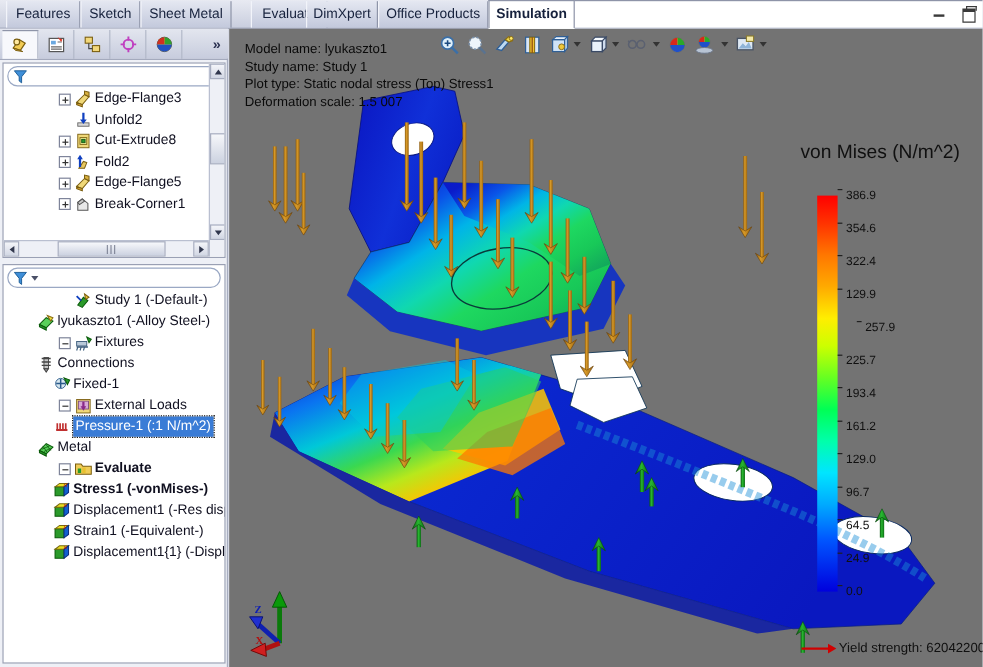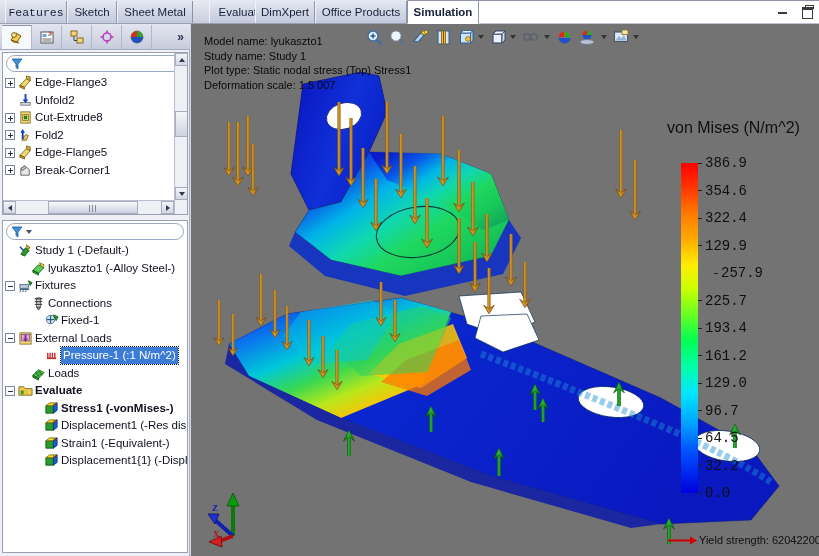--- a/index.html
+++ b/index.html
@@ -113,21 +113,21 @@
   }
   .filter-ico { width: 12px; height: 12px; }
   .caret-sm {
     width: 0; height: 0; border-left: 3.5px solid transparent;
     border-right: 3.5px solid transparent; border-top: 4px solid #4a5068;
   }
 
   .treelist { padding: 1px 0 0 2px; font-size: 11.5px; color: #101020; }
   .trow {
     display: flex; align-items: center; height: 17.5px;
-    white-space: nowrap; gap: 2px; cursor: default;
+    white-space: nowrap; gap: 2px; cursor: default; margin-left: 44px;
   }
   .expander {
     width: 10px; height: 10px; flex: 0 0 10px;
     border: 1px solid #7e849a; background: #fff;
     position: relative; font-size: 0; margin-right: 1px;
   }
   .expander::before {
     content: ""; position: absolute; left: 1.5px; top: 4px;
     width: 5px; height: 1px; background: #333;
   }
@@ -220,43 +220,42 @@
   #colorbar {
     width: 17px; height: 330px;
     background: linear-gradient(to bottom,
       #ff0000 0%, #ff3300 7%, #ff7700 15%, #ffaa00 23%,
       #ffee00 31%, #ccff00 38%, #66ff22 46%, #00ff55 54%,
       #00ffaa 62%, #00e5ff 70%, #00aaff 78%, #0055ff 87%, #0000dd 100%);
     border: none;
   }
   .lg-tick {
     position: absolute; left: 17px;
-    display: flex; align-items: center; gap: 3px;
-    font-size: 14px; color: #101010; white-space: nowrap;
+    display: flex; align-items: flex-start; gap: 3px;
+    font-size: 10px; color: #101010; white-space: nowrap;
     transform: translateY(-50%);
-    font-family: Liberation Mono, monospace;
   }
   .lg-dash { width: 4px; height: 1px; background: #202020; }
   #yield-row {
     position: absolute; left: 0px; top: 415px;
     display: flex; align-items: center; gap: 2px;
     font-size: 11px; color: #101010; white-space: nowrap;
   }
   #triad { position: absolute; left: 12px; top: 466px; }
   .triad-lbl { font-size: 9px; font-weight: bold; font-family: "Liberation Serif", serif; }
 </style>
 </head>
 <body>
 
 <div id="app">
 
   <div id="tabbar">
     <div id="tabfill" style="left: 479px; width: 340px;"></div>
     <div id="tabs-host">
-        <div class="tab" style="left: 5px; width: 62px; font-family: Liberation Mono, monospace;">Features</div>
+        <div class="tab" style="left: 5px; width: 62px;">Features</div>
         <div class="tab" style="left: 67px; width: 50px;">Sketch</div>
         <div class="tab" style="left: 117px; width: 76px;">Sheet Metal</div>
         <div class="tab" style="left: 209px; width: 64px;">Evaluate</div>
         <div class="tab" style="left: 255px; width: 60px;">DimXpert</div>
         <div class="tab" style="left: 315px; width: 92px;">Office Products</div>
         <div class="tab active" style="left: 407px; width: 72px;">Simulation</div>
       </div>
     <div id="wincontrols">
       <div class="wc wc-min"></div>
       <div class="wc wc-rest"></div>
@@ -478,21 +477,21 @@
           <div class="trow indent1">
             <span class="expander none"></span>
             <svg viewBox="0 0 16 16" class="tico">
               <path d="M2 10 L8 4 L14 7 L8 13 Z" fill="#5ad05a" stroke="#0a5a0a" stroke-width="0.9"></path>
               <line x1="4" y1="9" x2="11" y2="6" stroke="#0a5a0a" stroke-width="0.7"></line>
               <line x1="6" y1="11" x2="12" y2="8" stroke="#0a5a0a" stroke-width="0.7"></line>
               <line x1="5" y1="6" x2="9" y2="12" stroke="#0a5a0a" stroke-width="0.7"></line>
               <line x1="8" y1="5" x2="12" y2="10" stroke="#0a5a0a" stroke-width="0.7"></line>
               <path d="M2 10 L8 13 L8 15 L2 12 Z" fill="#2a9a2a" stroke="#0a5a0a" stroke-width="0.9"></path>
             </svg>
-            <span class="tlabel">Loads</span>
+            <span class="tlabel">Metal</span>
           </div>
           <div class="trow">
             <span class="expander "></span>
             <svg viewBox="0 0 16 16" class="tico">
               <path d="M1 4 L6 4 L7.5 6 L15 6 L15 13 L1 13 Z" fill="#f0cc58" stroke="#7a5e10" stroke-width="0.9"></path>
               <path d="M3 8 L6 8 L6 12 L3 12 Z" fill="#2a9a2a"></path>
               <path d="M7 7 L10 7 L10 12 L7 12 Z" fill="#e8c030"></path>
             </svg>
             <span class="tlabel bold">Evaluate</span>
           </div>
@@ -927,21 +926,21 @@
             <div class="lg-tick" style="top: 247.5px;">
               <span class="lg-dash"></span>
               <span>96.7</span>
             </div>
             <div class="lg-tick" style="top: 275px;">
               <span class="lg-dash"></span>
               <span>64.5</span>
             </div>
             <div class="lg-tick" style="top: 302.5px;">
               <span class="lg-dash"></span>
-              <span>32.2</span>
+              <span>24.9</span>
             </div>
             <div class="lg-tick" style="top: 330px;">
               <span class="lg-dash"></span>
               <span>0.0</span>
             </div>
           </div>
       </div>
       <div id="yield-row">
         <svg width="30" height="11" viewBox="0 0 30 11">
           <line x1="1" y1="5.5" x2="23" y2="5.5" stroke="#d00000" stroke-width="2"></line>

